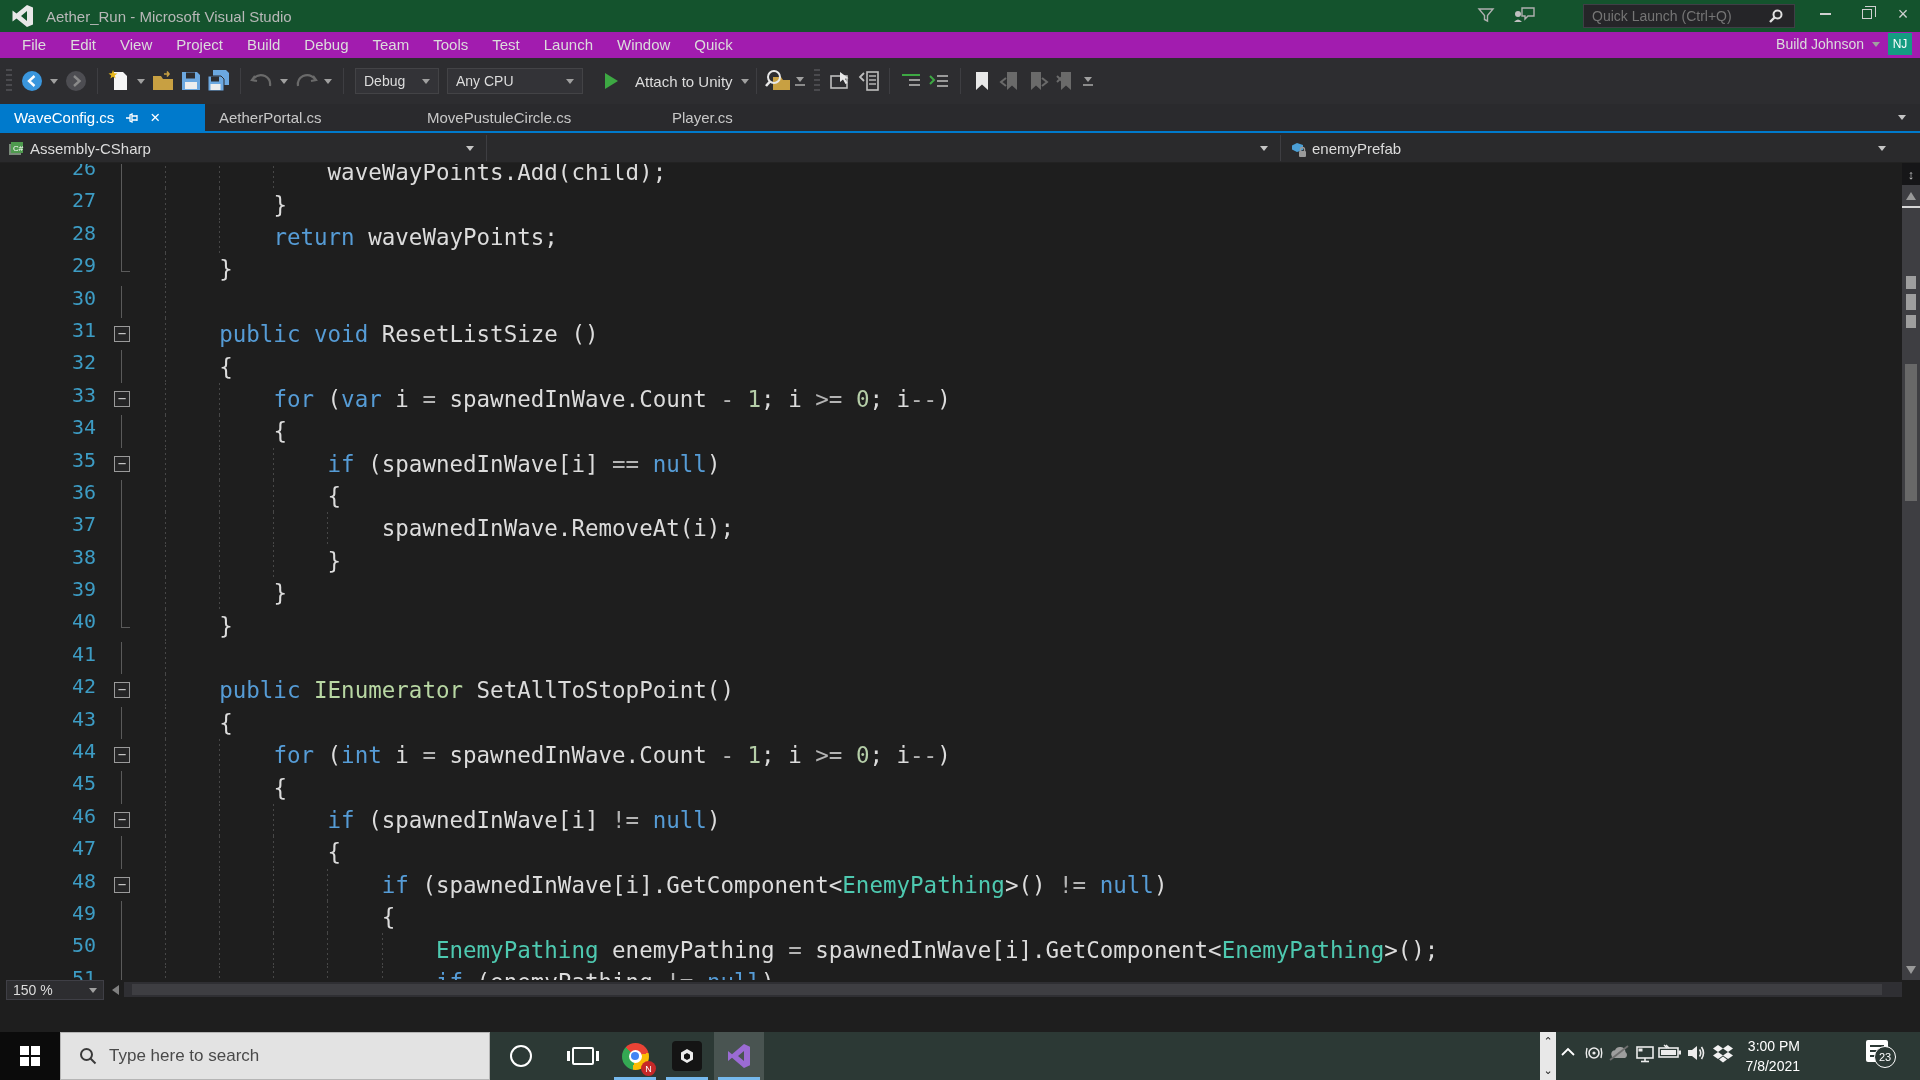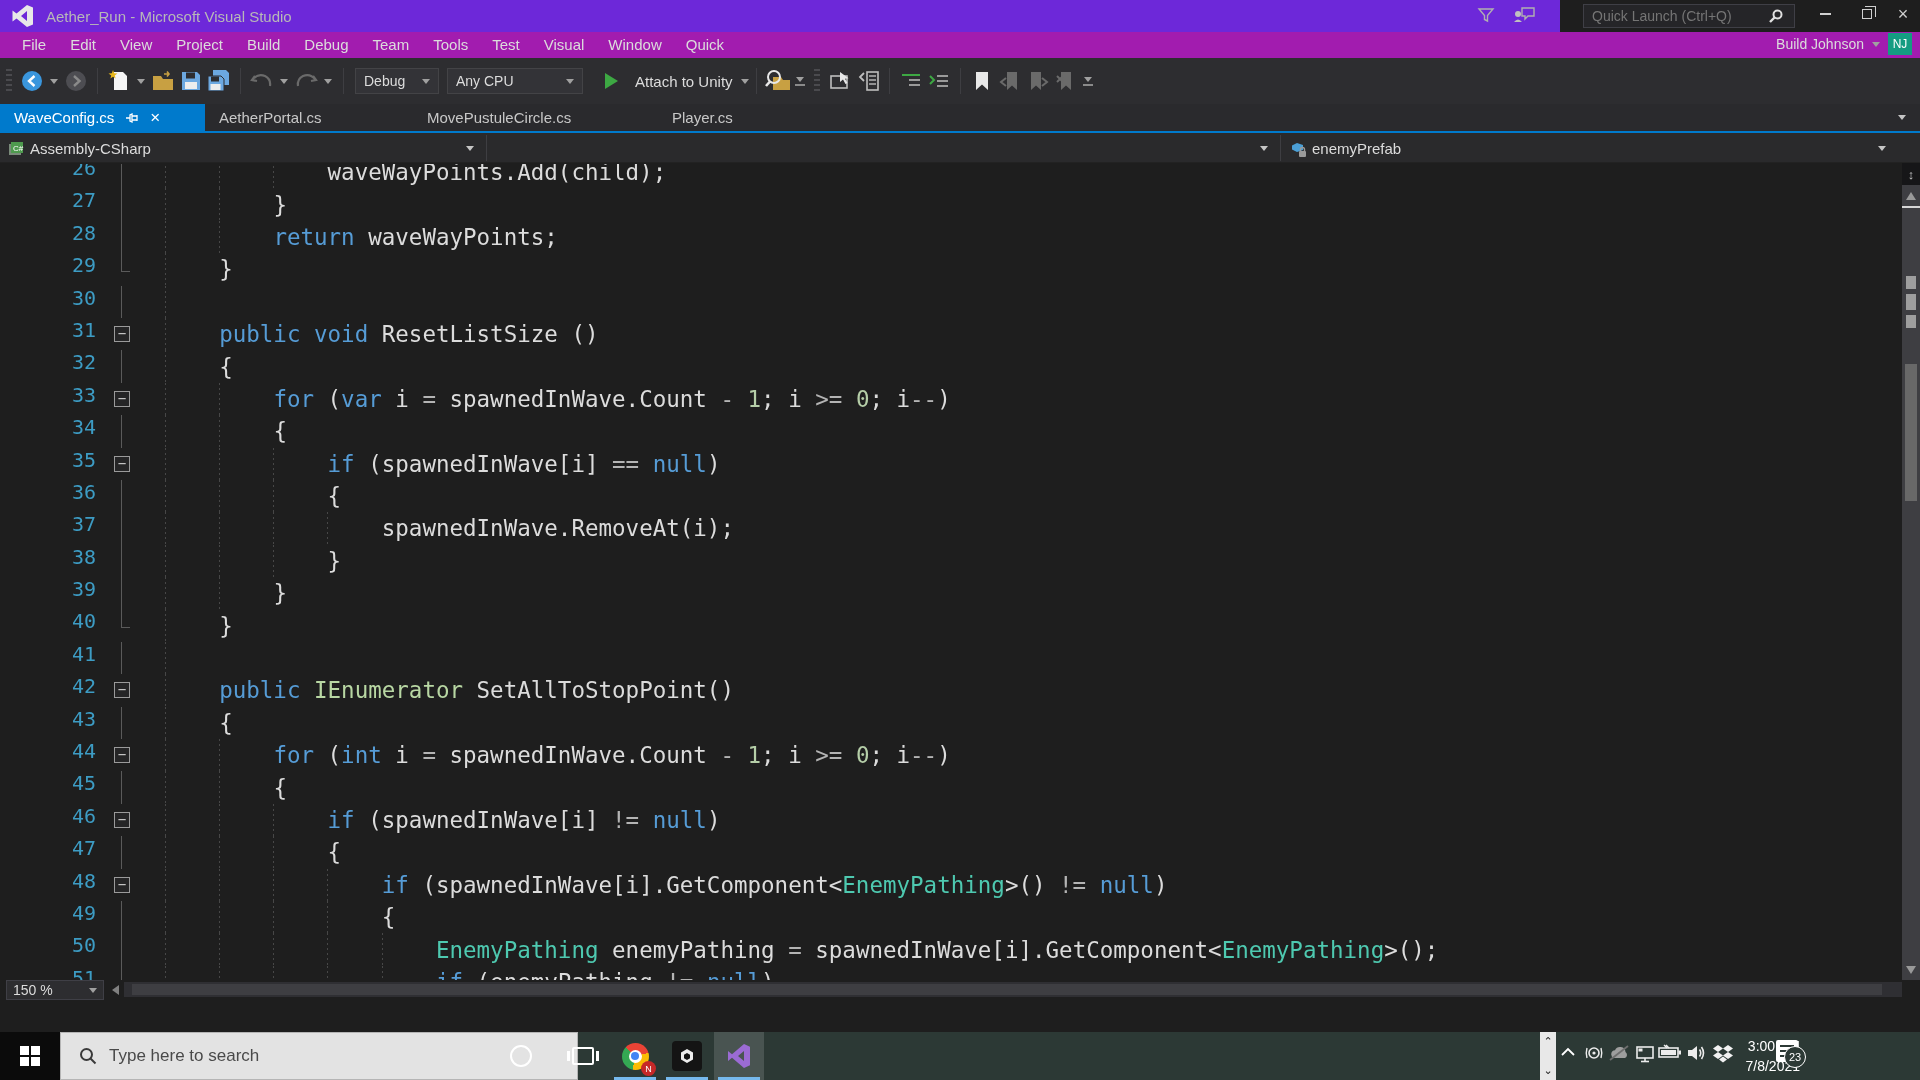--- a/index.html
+++ b/index.html
@@ -1,21 +1,21 @@
 <!DOCTYPE html>
 <html><head>
 <meta charset="utf-8">
 <style>
   * { margin:0; padding:0; box-sizing:border-box; }
   html,body { width:1920px; height:1080px; overflow:hidden; background:#1E1E1E;
               font-family:"Liberation Sans", sans-serif; }
   #app { position:relative; width:1920px; height:1080px; }
 
   
-  #titlebar { position:absolute; top:0; left:0; width:1560px; height:32px; background:#6d28d9; color:#CCCCCC; }
+  #titlebar { position:absolute; top:0; left:0; width:1920px; height:32px; background:#14532d; color:#CCCCCC; }
   #vslogo { position:absolute; left:10px; top:4px; width:26px; height:24px; }
   #title-text { position:absolute; left:46px; top:8px; font-size:15px; color:#B8B8B8; }
   .tb-ic { position:absolute; top:6px; width:22px; height:20px; color:#B0B0B0; }
   #quicklaunch { position:absolute; left:1583px; top:4px; width:212px; height:24px; background:#252528;
                  border:1px solid #3F3F46; color:#8E8E8E; font-size:14px; padding:2px 26px 2px 8px; }
   #ql-search { position:absolute; left:1768px; top:8px; }
   .winctl { position:absolute; top:0; width:38px; height:28px; display:flex; align-items:center; justify-content:center; color:#D0D0D0; }
   #btn-min  { left:1806px; } #btn-max { left:1848px; } #btn-close { left:1884px; font-size:18px; }
   #btn-min .bar { width:11px; height:2px; background:#D0D0D0; }
   #btn-max .sq { width:10px; height:10px; border:1px solid #D0D0D0; position:relative; }
@@ -102,42 +102,42 @@
   .sb-field { position:absolute; top:8px; }
   #sb-right { position:absolute; right:12px; top:8px; display:flex; align-items:center; gap:8px; }
   #sb-up-arrow { font-size:15px; }
   .caret-up-w { width:0; height:0; border-left:5px solid transparent; border-right:5px solid transparent; border-bottom:6px solid #fff; display:inline-block; }
 
   
   #taskbar { position:absolute; top:1032px; left:0; width:1920px; height:48px; background:#2C3935; }
   #start-btn { position:absolute; left:0; top:0; width:60px; height:48px; background:#0B0B0B; display:flex; align-items:center; justify-content:center; }
   .winlogo { display:grid; grid-template-columns:9px 9px; grid-template-rows:9px 9px; gap:2px; }
   .winlogo div { background:#FFFFFF; }
-  #tb-search { position:absolute; left:60px; top:0; width:518px; height:48px; background:#E3E3E3; border:1px solid #B5B5B5;
+  #tb-search { position:absolute; left:60px; top:0; width:430px; height:48px; background:#E3E3E3; border:1px solid #B5B5B5;
                display:flex; align-items:center; color:#4A4A4A; font-size:17px; gap:12px; padding-left:18px; }
   .task-slot { position:absolute; top:0; width:50px; height:48px; display:flex; align-items:center; justify-content:center; }
   .run-line { position:absolute; bottom:0; left:4px; right:4px; height:3px; background:#76B9ED; }
   #slot-vs { background:rgba(255,255,255,0.14); }
   #cortana-ring { width:22px; height:22px; border:2.5px solid #FFFFFF; border-radius:50%; }
   .taskview { width:22px; height:18px; border:2px solid #FFF; position:relative; border-radius:2px; }
   .taskview:before { content:""; position:absolute; left:-7px; top:2px; width:3px; height:10px; background:#FFF; }
   .taskview:after  { content:""; position:absolute; right:-7px; top:2px; width:3px; height:10px; background:#FFF; }
   #chrome-ic { width:27px; height:27px; border-radius:50%; position:relative;
                background:conic-gradient(from -45deg,#EA4335 0 33%,#FBBC05 33% 66%,#34A853 66% 100%); }
   #chrome-ic .cwhite { position:absolute; left:7px; top:7px; width:13px; height:13px; background:#FFF; border-radius:50%; }
   #chrome-ic .cblue { position:absolute; left:9.5px; top:9.5px; width:8px; height:8px; background:#4285F4; border-radius:50%; }
   #chrome-badge { position:absolute; right:4px; bottom:4px; width:15px; height:15px; border-radius:50%; background:#C62828;
                   color:#FFF; font-size:9px; display:flex; align-items:center; justify-content:center; }
   #unity-ic { width:30px; height:30px; background:#141414; border-radius:4px; display:flex; align-items:center; justify-content:center; }
   
   #tray-scroll { position:absolute; left:1540px; top:0; width:16px; height:48px; background:#E8E8E8; color:#222;
                  display:flex; flex-direction:column; align-items:center; justify-content:space-between; padding:3px 0; font-size:11px; }
   .tray-ic { position:absolute; top:12px; color:#ECECEC; font-size:16px; }
   #tray-clock { position:absolute; left:1706px; top:4px; width:94px; color:#FFFFFF; font-size:14px; text-align:right; line-height:20px; }
-  #action-center { position:absolute; left:1776px; top:8px; width:26px; height:24px; }
+  #action-center { position:absolute; left:1866px; top:8px; width:26px; height:24px; }
   #ac-icon { position:absolute; left:0; top:0; width:22px; height:22px; background:#FFFFFF; border-radius:2px; }
   #ac-icon:before { content:""; position:absolute; left:4px; top:5px; width:14px; height:2px; background:#2C3935; box-shadow:0 5px 0 #2C3935, 0 10px 0 #2C3935; }
   #ac-badge { position:absolute; left:8px; top:6px; width:22px; height:22px; border:1.5px solid #FFF; border-radius:50%;
               background:#2C3935; color:#FFF; font-size:11px; display:flex; align-items:center; justify-content:center; }
   svg { display:block; }
 </style>
 </head>
 <body>
 
 <div id="app">
@@ -181,21 +181,21 @@
     <div id="menu-items">
         <span class="menu-item">File</span>
         <span class="menu-item">Edit</span>
         <span class="menu-item">View</span>
         <span class="menu-item">Project</span>
         <span class="menu-item">Build</span>
         <span class="menu-item">Debug</span>
         <span class="menu-item">Team</span>
         <span class="menu-item">Tools</span>
         <span class="menu-item">Test</span>
-        <span class="menu-item">Visual</span>
+        <span class="menu-item">Launch</span>
         <span class="menu-item">Window</span>
         <span class="menu-item">Quick</span>
       </div>
     <div id="account">
       <span id="user-name">Build Johnson</span>
       <span class="caret-dn"></span>
       <span id="nj-badge">NJ</span>
     </div>
   </div>
 

